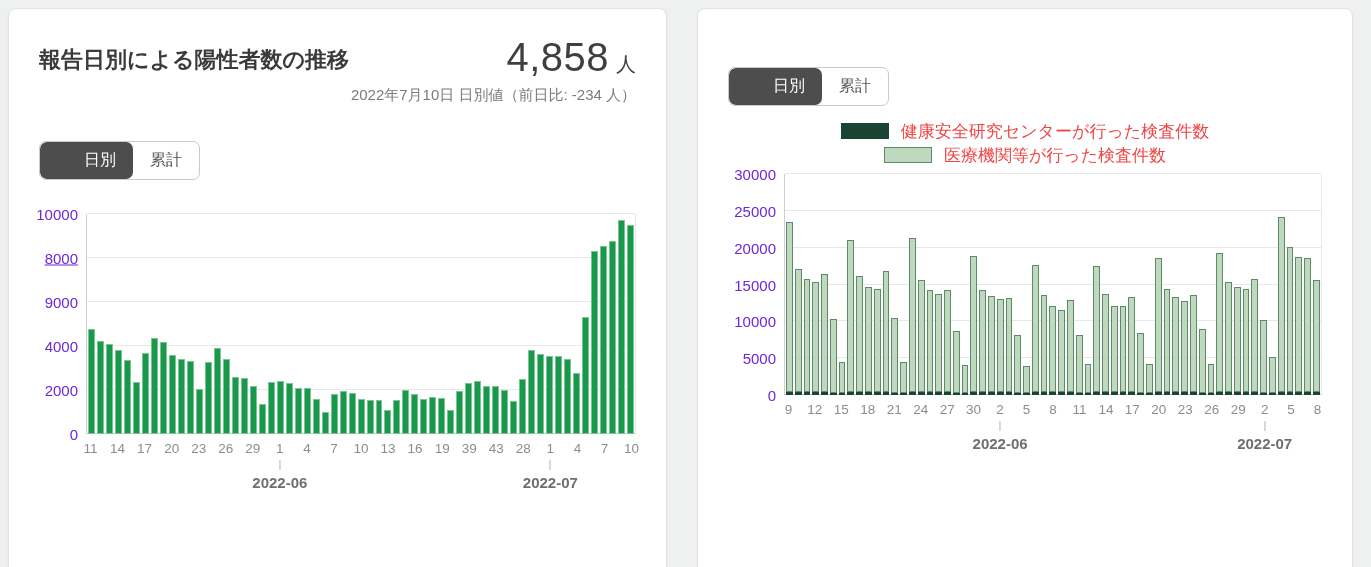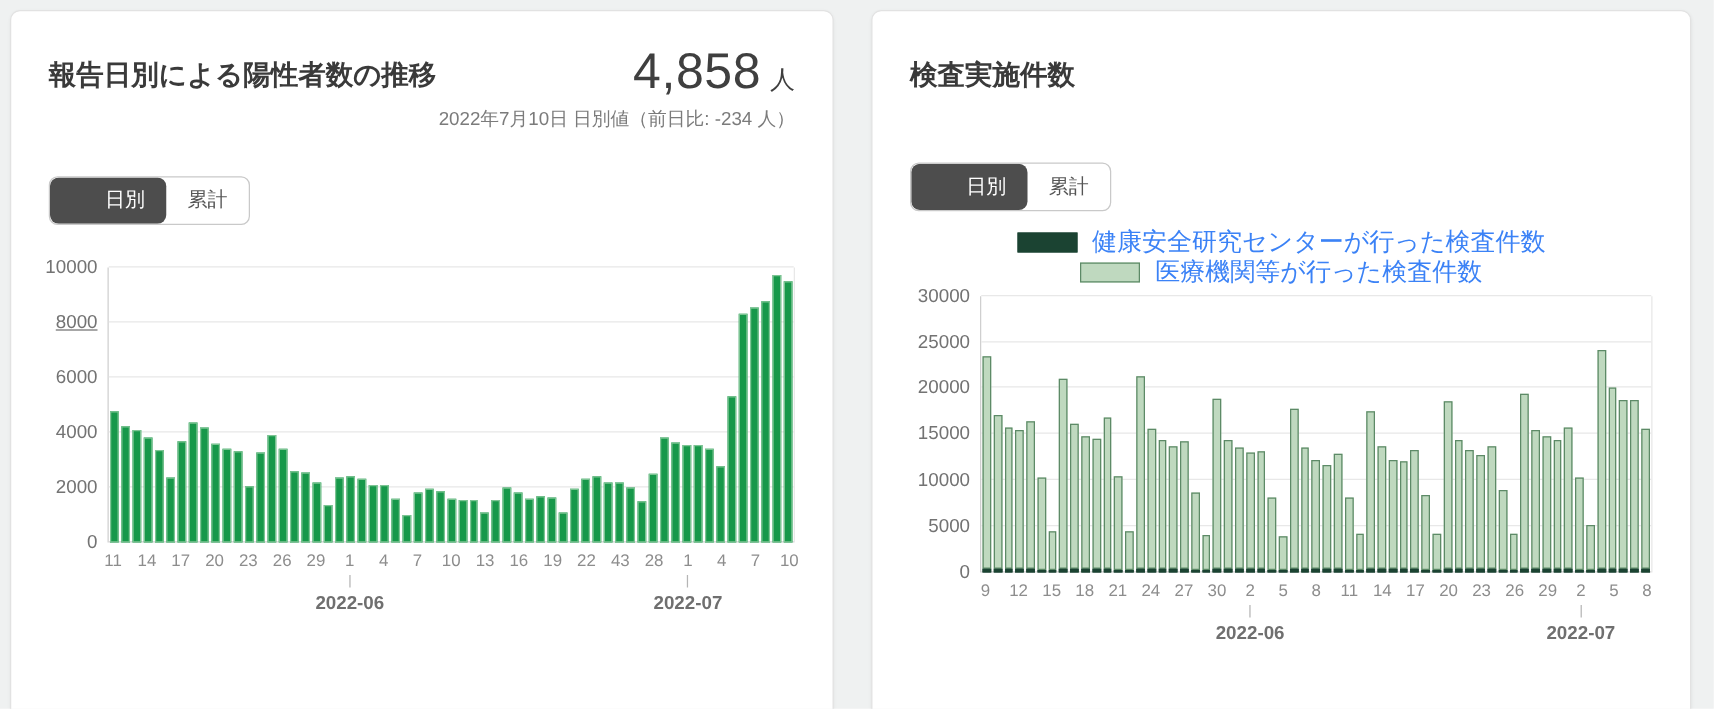--- a/index.html
+++ b/index.html
@@ -34,29 +34,29 @@
 
   .tabs{display:inline-flex;border:1px solid #c9c9c9;border-radius:7px;background:#fff;overflow:hidden;}
   .tab{padding:8px 17px;font-size:16px;color:#555;cursor:pointer;border-radius:7px;}
   .tab.active{background:#4d4d4d;color:#fff;padding-left:44px;}
   .card.left .tabs{margin-top:36px;}
   .card.right .tabs{margin-top:32px;}
 
   .legend{margin-top:14px;}
   .legend-row{display:flex;justify-content:center;align-items:center;gap:12px;height:22px;margin-bottom:2px;}
   .sw{width:48px;height:16px;border:1px solid;box-sizing:border-box;}
-  .legend-label{font-size:20px;color:#3b82f6;}
+  .legend-label{font-size:17px;color:#ef4444;}
 
   .chart{display:flex;}
   .card.left .chart{margin-top:34px;}
   .card.right .chart{margin-top:8px;}
   .yaxis{position:relative;}
   .card.left .yaxis{width:47px;}
   .card.right .yaxis{width:56px;}
-  .ylabel{position:absolute;right:8px;transform:translateY(50%);font-size:15px;color:#737373;}
+  .ylabel{position:absolute;right:8px;transform:translateY(50%);font-size:15px;color:#6d28d9;}
   .plotwrap{flex:1;}
   .plot{position:relative;border-left:1px solid #cfcfcf;border-right:1px solid #e8e8e8;}
   .grid{position:absolute;inset:0;}
   .gridline{position:absolute;left:0;right:0;height:1px;background:#e8e8e8;}
   .gridline.zero{background:#cfcfcf;}
   .bars{position:absolute;inset:0;display:flex;align-items:flex-end;z-index:1;}
   .slot{flex:1;height:100%;display:flex;flex-direction:column;justify-content:flex-end;padding:0 1px;box-sizing:border-box;}
   .seg{width:100%;box-sizing:border-box;border:1px solid;min-height:1px;}
   .xaxis{position:relative;height:20px;margin-top:5px;}
   .xlabel{position:absolute;top:2px;transform:translateX(-50%);font-size:13.5px;color:#8d8d8d;white-space:nowrap;}
@@ -87,21 +87,21 @@
         <div class="tab active">日別</div>
         <div class="tab">累計</div>
       </div>
     </div>
 
     <div class="chart">
       <div class="yaxis" style="height: 220px;">
           <div class="ylabel" style="bottom: 0%;">0</div>
           <div class="ylabel" style="bottom: 20%;">2000</div>
           <div class="ylabel" style="bottom: 40%;">4000</div>
-          <div class="ylabel" style="bottom: 60%;">6000</div>
+          <div class="ylabel" style="bottom: 60%;">9000</div>
           <div class="ylabel" style="bottom: 80%; text-decoration: underline;">8000</div>
           <div class="ylabel" style="bottom: 100%;">10000</div>
         </div>
       <div class="plotwrap">
         <div class="plot" style="height:220px;">
           <div class="grid">
               <div class="gridline zero" style="bottom: 0%;"></div>
               <div class="gridline" style="bottom: 20%;"></div>
               <div class="gridline" style="bottom: 40%;"></div>
               <div class="gridline" style="bottom: 60%;"></div>
@@ -302,21 +302,21 @@
             <span class="xlabel" style="left: 20.4918%;">23</span>
             <span class="xlabel" style="left: 25.4098%;">26</span>
             <span class="xlabel" style="left: 30.3279%;">29</span>
             <span class="xlabel" style="left: 35.2459%;">1</span>
             <span class="xlabel" style="left: 40.1639%;">4</span>
             <span class="xlabel" style="left: 45.082%;">7</span>
             <span class="xlabel" style="left: 50%;">10</span>
             <span class="xlabel" style="left: 54.918%;">13</span>
             <span class="xlabel" style="left: 59.8361%;">16</span>
             <span class="xlabel" style="left: 64.7541%;">19</span>
-            <span class="xlabel" style="left: 69.6721%;">22</span>
+            <span class="xlabel" style="left: 69.6721%;">39</span>
             <span class="xlabel" style="left: 74.5902%;">43</span>
             <span class="xlabel" style="left: 79.5082%;">28</span>
             <span class="xlabel" style="left: 84.4262%;">1</span>
             <span class="xlabel" style="left: 89.3443%;">4</span>
             <span class="xlabel" style="left: 94.2623%;">7</span>
             <span class="xlabel" style="left: 99.1803%;">10</span>
           </div>
         <div class="months">
             <div class="month" style="left: 35.2459%;">
               <div class="mtick"></div>
@@ -326,21 +326,20 @@
               <div class="mtick"></div>
               <div class="mlabel">2022-07</div>
             </div>
           </div>
       </div>
     </div>
   </section>
 
   <section class="card right">
     <div class="card-head">
-      <h2 class="card-title">検査実施件数</h2>
     </div>
 
     <div>
       <div class="tabs">
         <div class="tab active">日別</div>
         <div class="tab">累計</div>
       </div>
     </div>
 
     <div class="legend">

